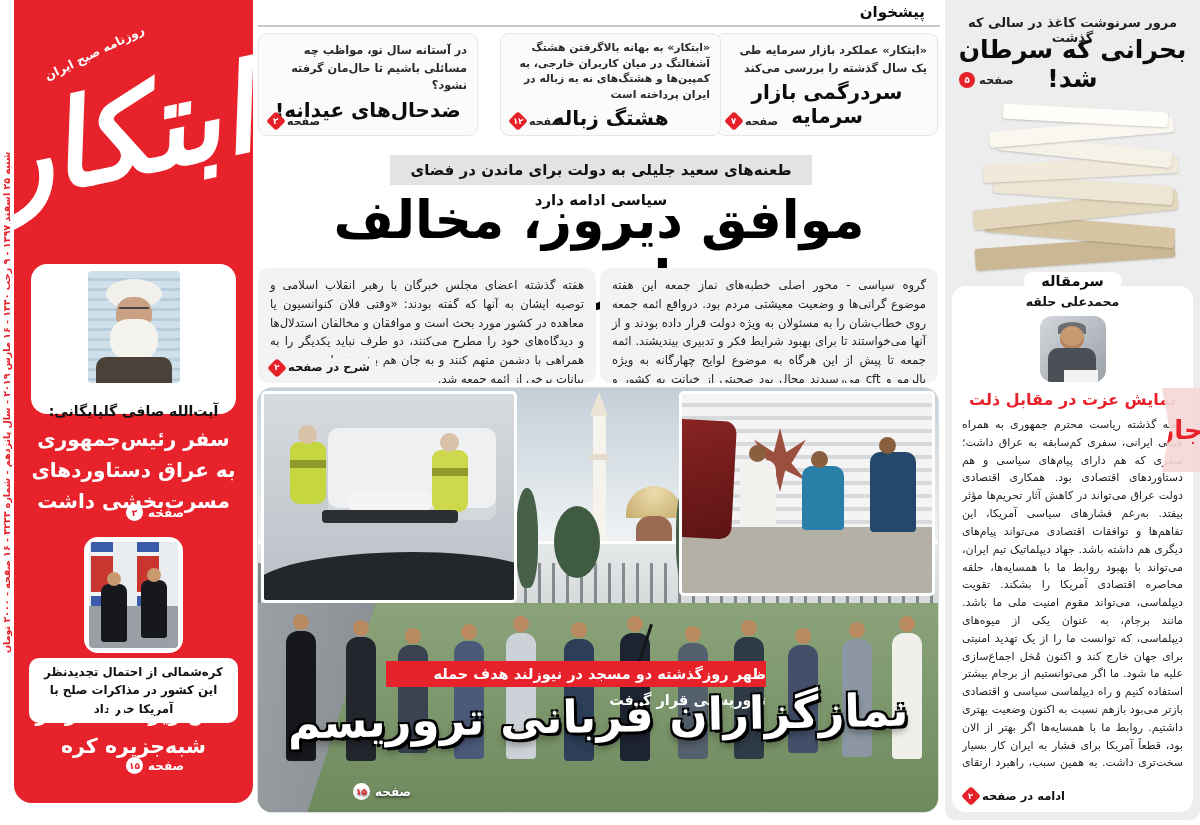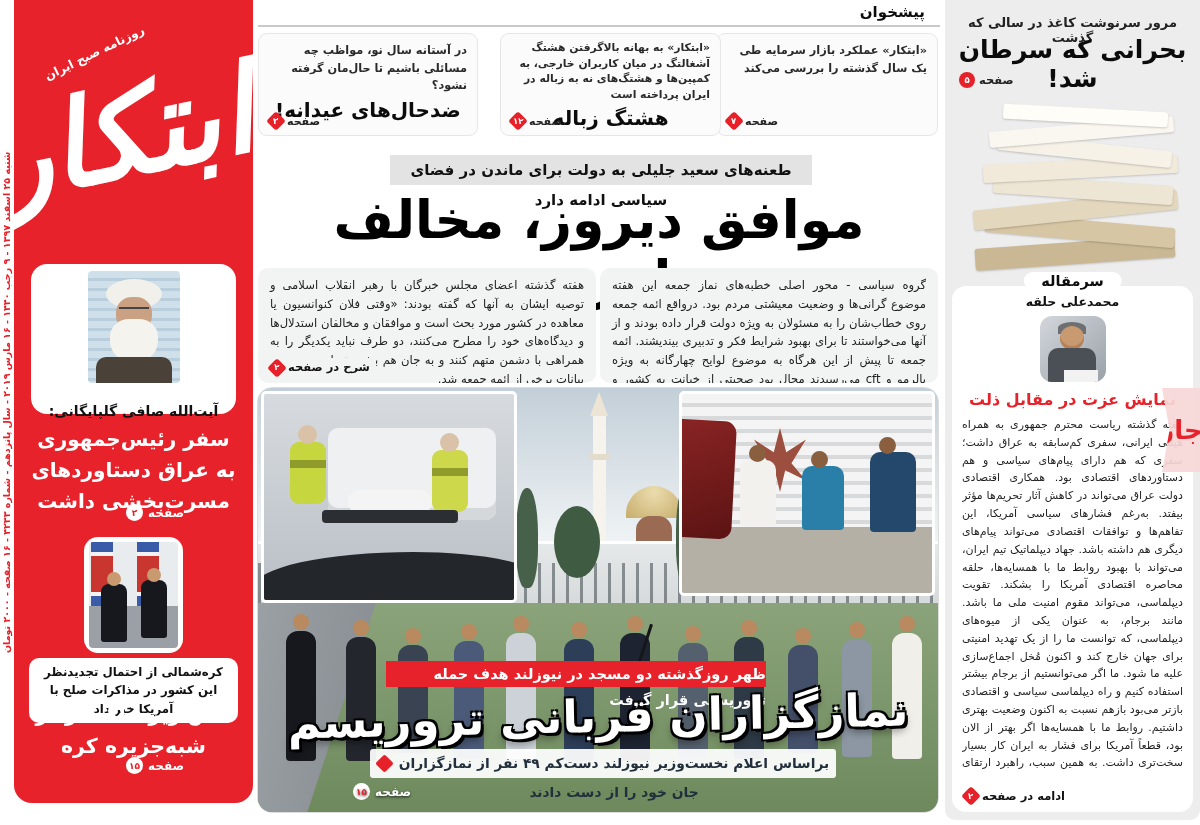--- a/index.html
+++ b/index.html
@@ -246,20 +246,21 @@
       <span class="badge-circle">۱۵</span>
     </div>
   </div>
 
   <div class="pishkhan-bar">
     <div class="pishkhan-title">پیشخوان</div>
   </div>
 
   <div class="news-box nb1">
     <div class="nb-kicker">«ابتکار» عملکرد بازار سرمایه طی یک سال گذشته را بررسی می‌کند</div>
+    <div class="nb-headline">سردرگمی بازار سرمایه</div>
     <div class="nb-pagerow">
       <span>صفحه</span>
       <span class="badge-diamond">
           <i>۷</i>
         </span>
     </div>
   </div>
   <div class="news-box nb2">
     <div class="nb-kicker">«ابتکار» به بهانه بالاگرفتن هشتگ آشغالتگ در میان کاربران خارجی، به کمپین‌ها و هشتگ‌های نه به زباله در ایران پرداخته است</div>
     <div class="nb-headline">هشتگ زباله</div>
@@ -337,24 +338,20 @@
       <div class="person" style="left:420px;top:40px;background:#55606e;height:116px"></div>
       <div class="person" style="left:476px;top:34px;background:#2e3a46;height:122px"></div>
       <div class="person" style="left:530px;top:42px;background:#44506a"></div>
       <div class="person" style="left:584px;top:36px;background:#8c97a3;height:118px"></div>
       <div class="person" style="left:634px;top:30px;background:#f0efe9;height:126px"></div>
       <div class="rifle" style="left:384px;top:20px"></div>
     </div>
 
     <div class="strip-red">ظهر روزگذشته دو مسجد در نیوزلند هدف حمله تروریستی قرار گرفت</div>
     <div class="strip-headline">نمازگزاران قربانی تروریسم</div>
-    <div class="strip-white">
-      <span class="badge-mini"></span>
-      <span>براساس اعلام نخست‌وزیر نیوزلند دست‌کم ۴۹ نفر از نمازگزاران جان خود را از دست دادند</span>
-    </div>
     <div class="photo-pagerow">
       <span>صفحه</span>
       <span class="badge-circle">۱۵</span>
     </div>
   </div>
 
   <div class="right-col">
     <div class="rc-kicker">مرور سرنوشت کاغذ در سالی که گذشت</div>
     <div class="rc-headline">بحرانی که سرطان شد!</div>
     <div class="rc-pagerow">

